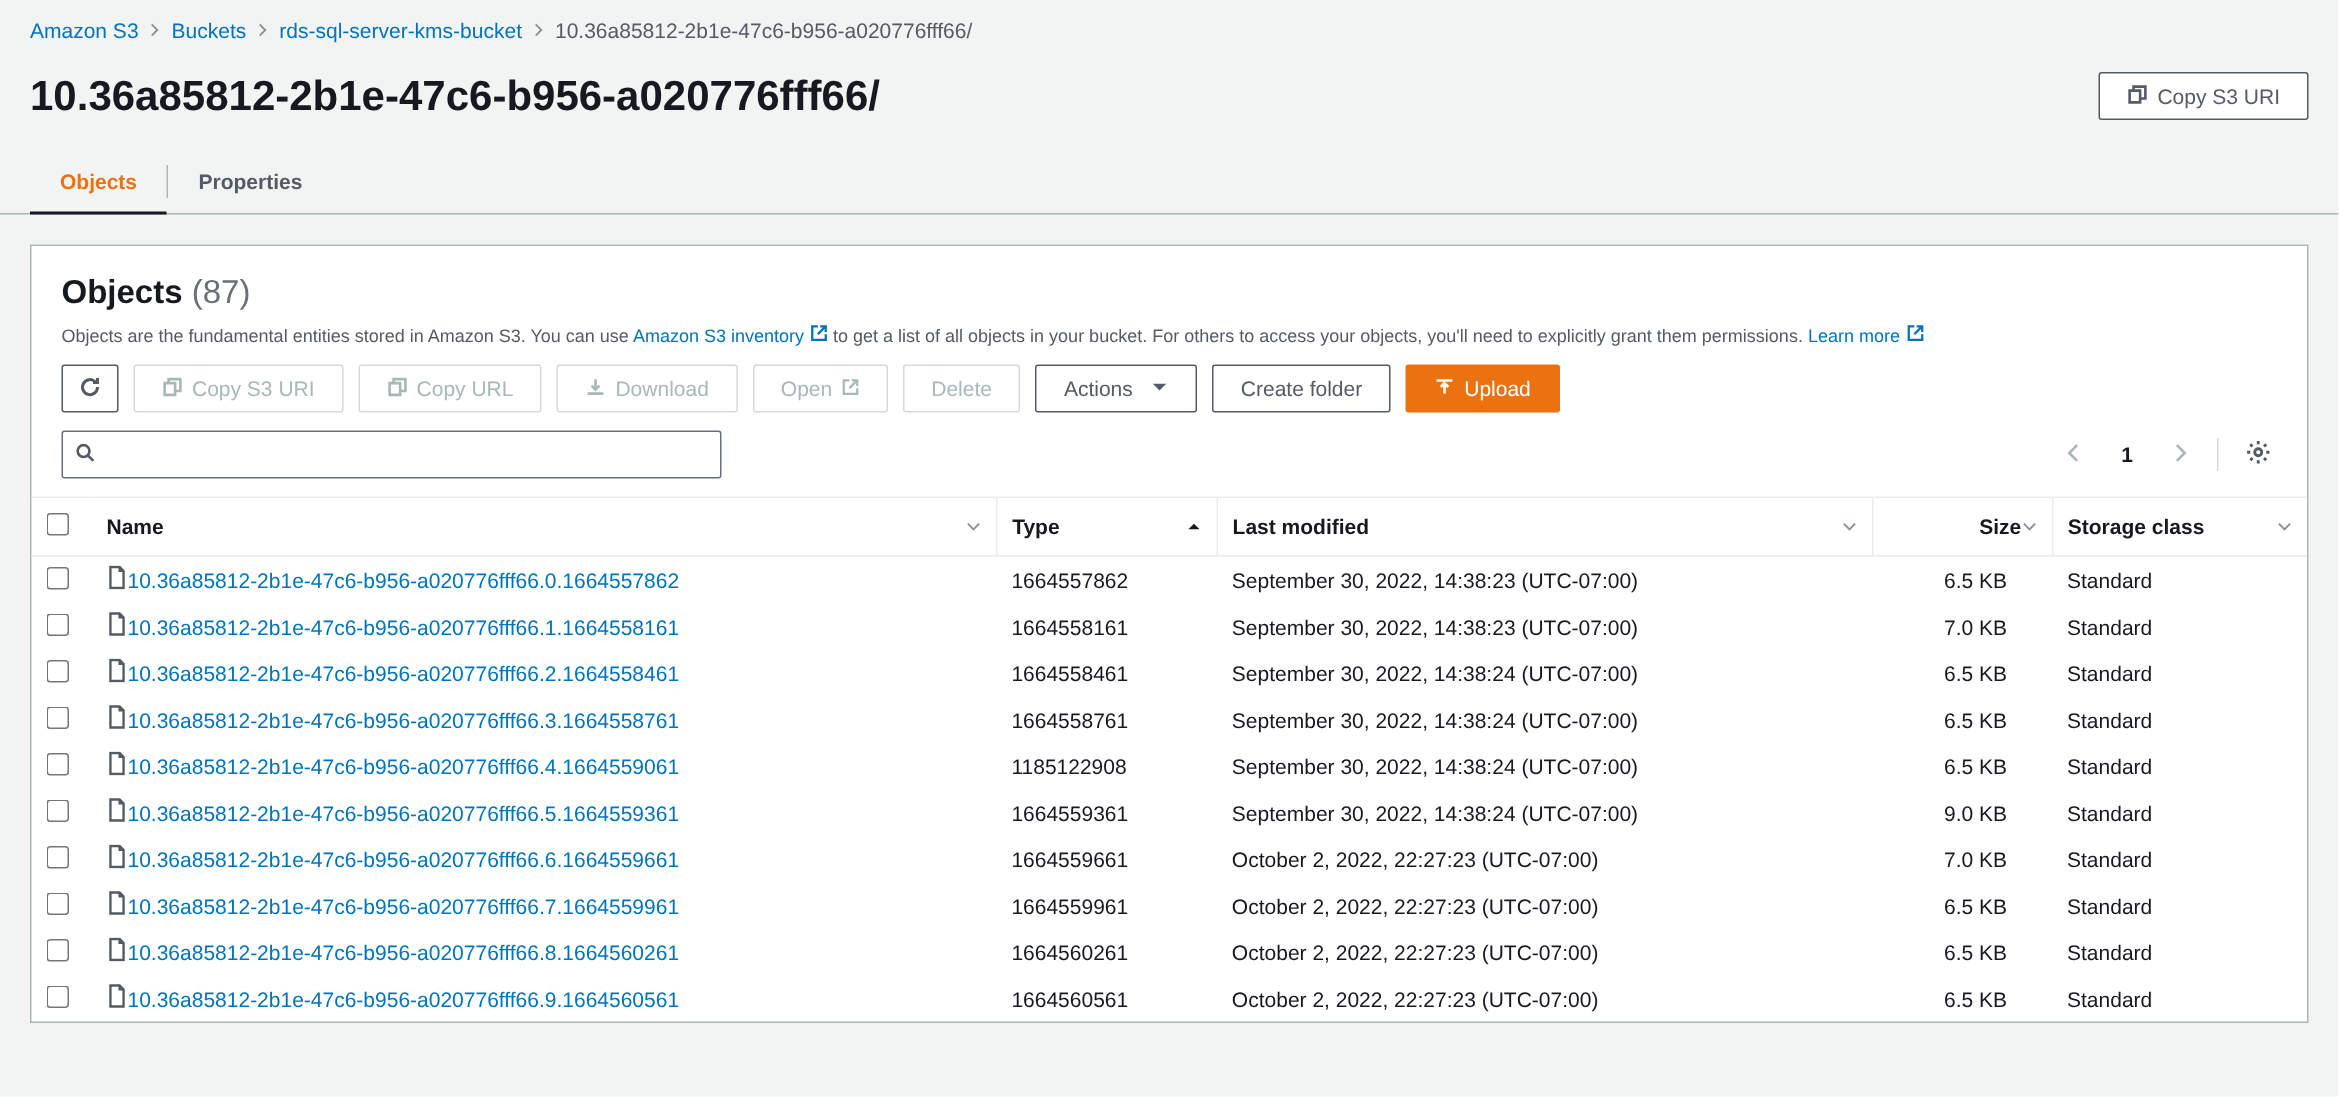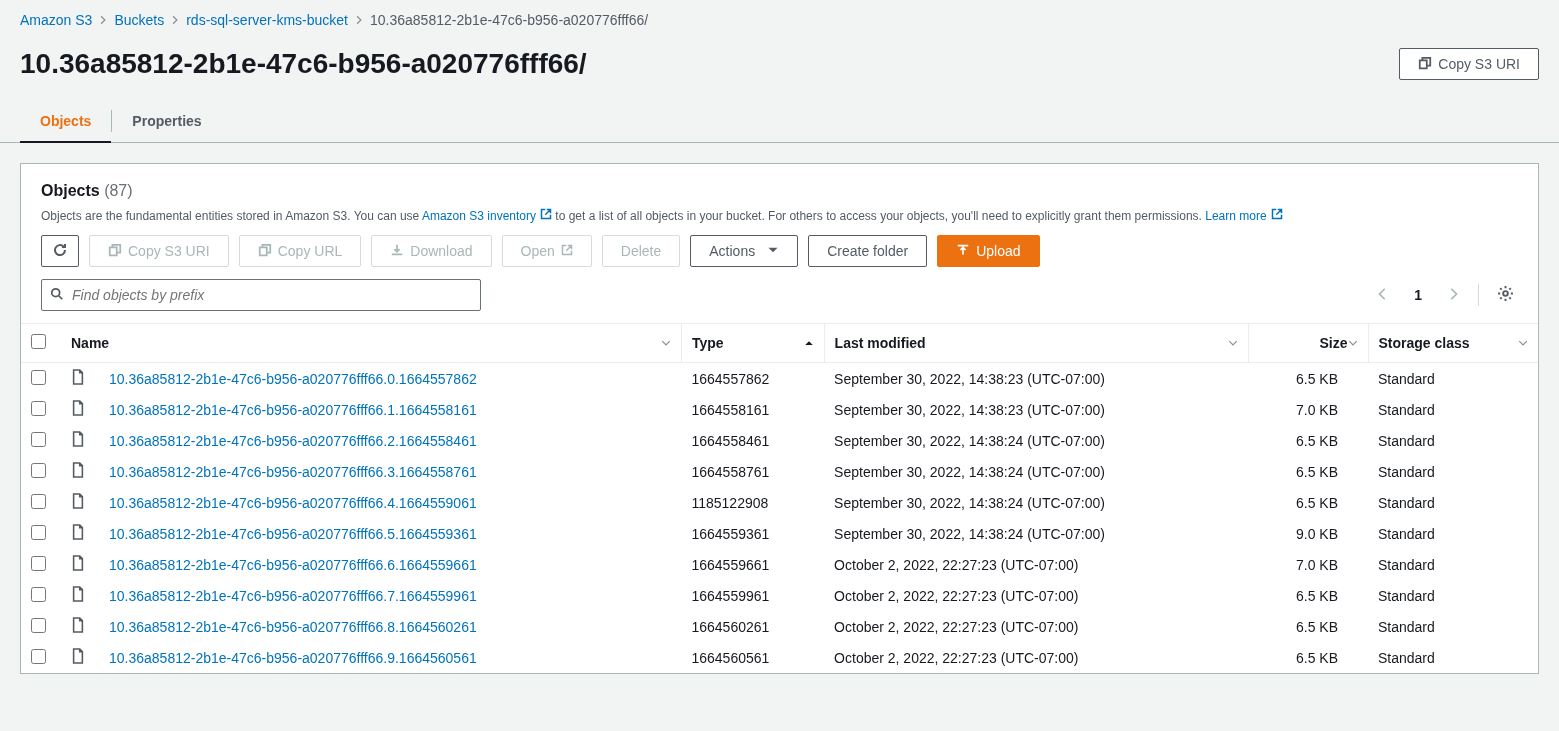--- a/index.html
+++ b/index.html
@@ -69,21 +69,21 @@
     .container {
       margin: 20px;
       background: #fff;
       border: 1px solid #aab7b8;
       border-radius: 0;
     }
     .panel-header {
       padding: 18px 20px 0 20px;
     }
     .panel-title {
-      font-size: 16px;
+      font-size: 22px;
       font-weight: 700;
     }
     .panel-title .count {
       font-weight: 400;
       color: #687078;
     }
     .panel-desc {
       margin-top: 8px;
       font-size: 12px;
       color: #545b64;
@@ -187,21 +187,21 @@
       padding: 6px 10px;
       font-size: 14px;
       vertical-align: middle;
       color: #16191f;
     }
     .col-check { width: 40px; }
     .col-check input { cursor: pointer; width:15px; height:15px; }
     .name-cell {
       display: flex;
       align-items: center;
-      gap: 24px;
+      gap: 0;
     }
     .name-cell a { color: #0073bb; }
     .file-icon { color: #545b64; flex-shrink: 0; }
     .col-size { text-align: right; padding-right: 30px; }
     th .th-inner { display:flex; justify-content:space-between; align-items:center; }
     th.size-th .th-inner { justify-content: flex-end; }
     .th-sep { border-left: 1px solid #eaeded; }
   </style>
 </head>
 <body>
@@ -313,21 +313,20 @@
       <span>Upload</span>
     </button>
   </div>
 
   <div class="search-row">
     <div class="search-box">
       <span><svg width="14" height="14" viewBox="0 0 16 16">
             <circle cx="6.5" cy="6.5" r="4.5" fill="none" stroke="#545b64" stroke-width="2"></circle>
             <path stroke="#545b64" stroke-width="2" d="M10 10l4 4"></path>
           </svg></span>
-      <input class="search-input" placeholder="Find objects by prefix" style="">
     </div>
     <div class="pagination">
       <span class="page-arrow"><svg width="14" height="14" viewBox="0 0 16 16">
             <path fill="none" stroke="#aab7b8" stroke-width="2" d="M10 2L4 8l6 6"></path>
           </svg></span>
       <span class="page-num">1</span>
       <span class="page-arrow"><svg width="14" height="14" viewBox="0 0 16 16">
             <path fill="none" stroke="#aab7b8" stroke-width="2" d="M6 2l6 6-6 6"></path>
           </svg></span>
       <span class="page-divider"></span>

